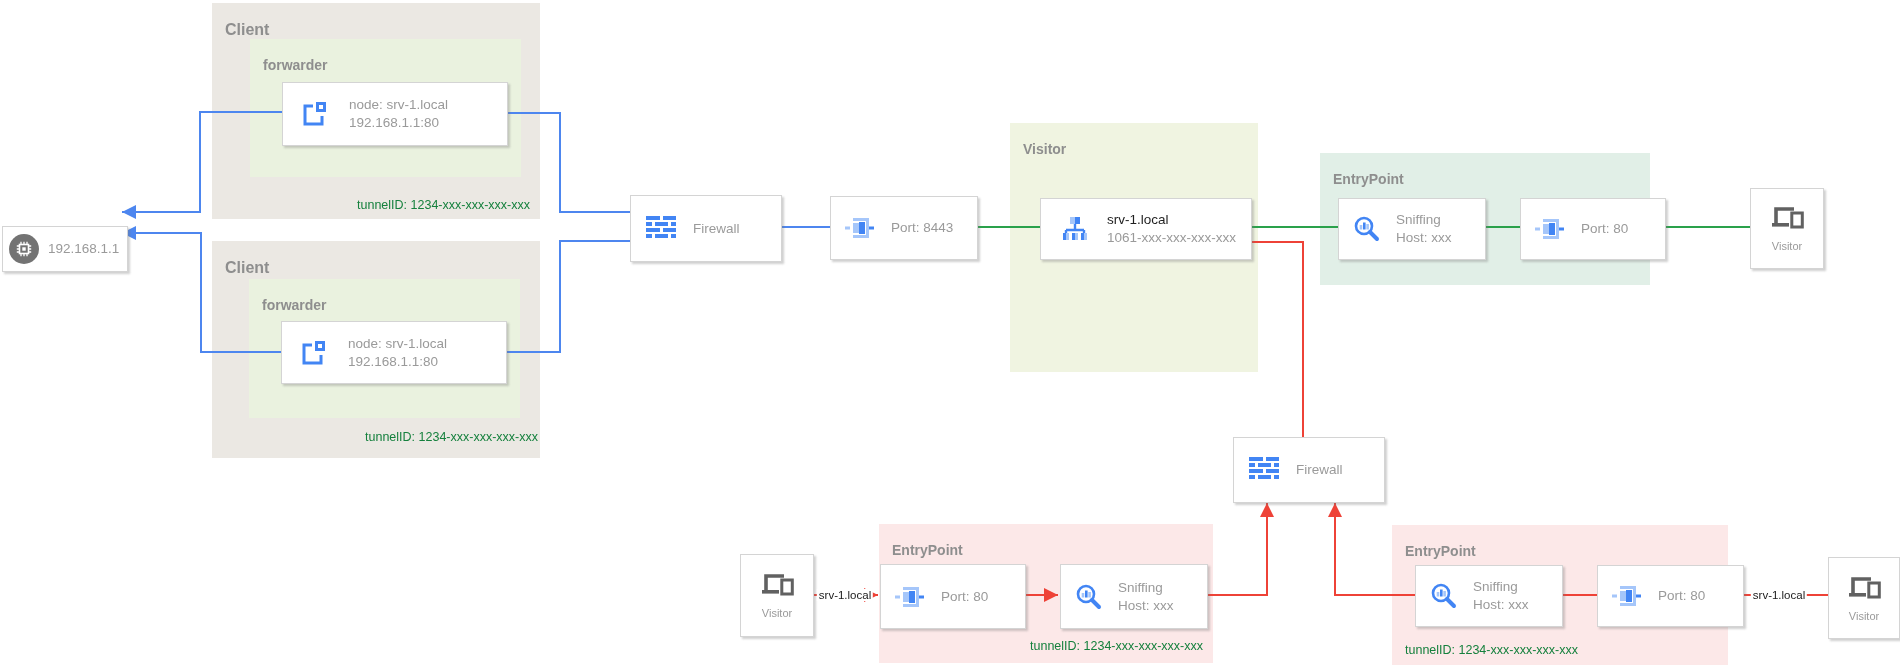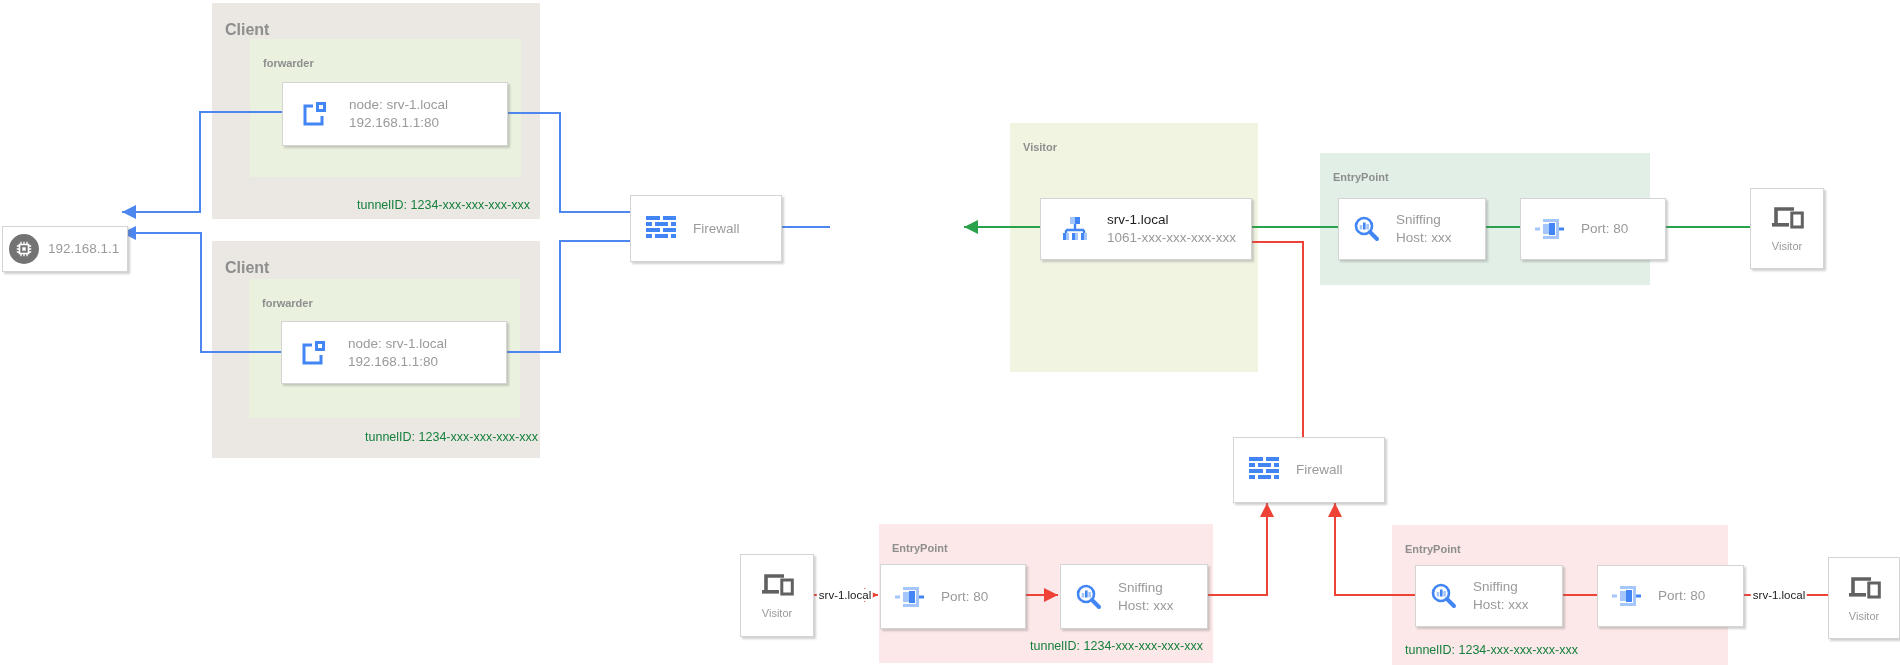--- a/index.html
+++ b/index.html
@@ -2,21 +2,21 @@
 <html style="--edge-blue: #4d86ef; --edge-green: #2aa14b; --edge-red: #ee4237; --icon-blue: #4285f4; --icon-blue-light: #a5c6fa; --device-gray: #616161; --container-client: #ebe8e3; --container-forwarder: #eaf2df; --container-server: #d9ecf7; --container-ingress: #f0f4e1; --container-entrypoint-green: #e1efe7; --container-entrypoint-pink: #fce8e8;"><head>
 <meta charset="utf-8">
 <style>
   html,body{margin:0;padding:0;background:#ffffff;}
   body{font-family:"Liberation Sans", sans-serif;}
   #canvas{position:relative;width:1900px;height:665px;background:#fff;overflow:hidden;}
 
   .container{position:absolute;}
   .container .clabel{position:absolute;left:13px;top:9px;font-weight:bold;color:#8e8e8e;margin-top:9px;}
   .clabel.big{font-size:16px;}
-  .clabel.small{font-size:11px;}
+  .clabel.small{font-size:14px;}
   .fill-client{background:var(--container-client);}
   .fill-forwarder{background:var(--container-forwarder);}
   .fill-server{background:var(--container-server);}
   .fill-ingress{background:var(--container-ingress);}
   .fill-ep-green{background:var(--container-entrypoint-green);}
   .fill-ep-pink{background:var(--container-entrypoint-pink);}
 
   .nodebox{position:absolute;background:#fff;border:1px solid #d4d4d4;
            box-shadow:2px 2px 2px rgba(120,120,120,.35);display:flex;align-items:center;z-index:5;}
   .nodebox .txt{color:#9a9a9a;font-size:13.5px;line-height:1.3;}
@@ -169,20 +169,32 @@
             <rect x="17" y="13" width="13" height="4"></rect>
           <rect x="0" y="19" width="6" height="4"></rect>
             <rect x="9" y="19" width="13" height="4"></rect>
             <rect x="25" y="19" width="5" height="4"></rect>
         </g>
       </svg>
     </span>
     <span class="txt">Firewall</span>
   </div>
 
+  <div class="nodebox" style="left:830px;top:196px;width:132px;height:62px;padding-left:14px;gap:16px;">
+    <span class="icon">
+      <svg width="30" height="28" viewBox="0 0 30 28">
+        <rect x="0" y="12.5" width="5" height="3" class="il"></rect>
+        <path d="M8,5.5 H22.5 V22.5 H8" class="sil" stroke-width="3"></path>
+        <rect x="8" y="9" width="7" height="10" class="il"></rect>
+        <rect x="14" y="8" width="6" height="12" class="ib"></rect>
+        <rect x="24" y="12.5" width="5" height="3" class="ib"></rect>
+      </svg>
+    </span>
+    <span class="txt">Port: 8443</span>
+  </div>
 
   <div class="nodebox" style="left:1040px;top:198px;width:190px;height:60px;padding-left:20px;gap:18px;">
     <span class="icon">
       <svg width="28" height="28" viewBox="0 0 28 28">
         <rect x="9" y="2" width="10" height="7" class="il"></rect>
         <rect x="14" y="2" width="5" height="7" class="ib"></rect>
         <path d="M14,9 V15 M5,15 H23 M5,15 V18 M23,15 V18" class="sib" stroke-width="2.4"></path>
         <rect x="2" y="18" width="6" height="7" class="il"></rect>
           <rect x="2" y="18" width="3" height="7" class="ib"></rect>
         <rect x="11" y="18" width="6" height="7" class="il"></rect>

